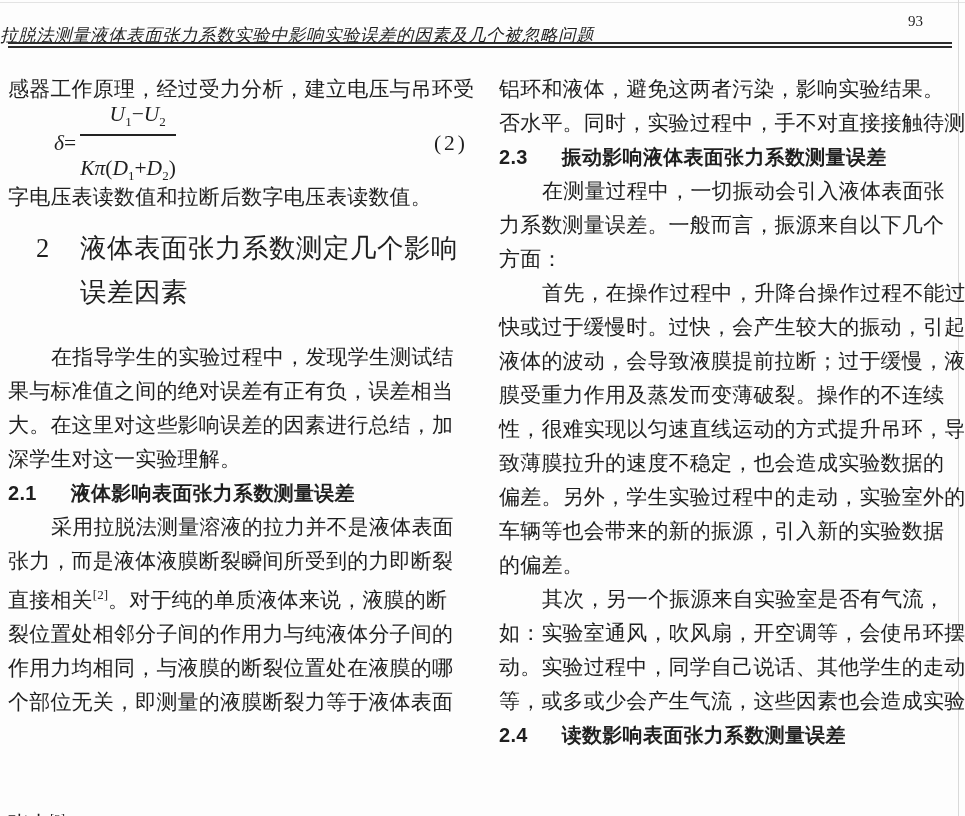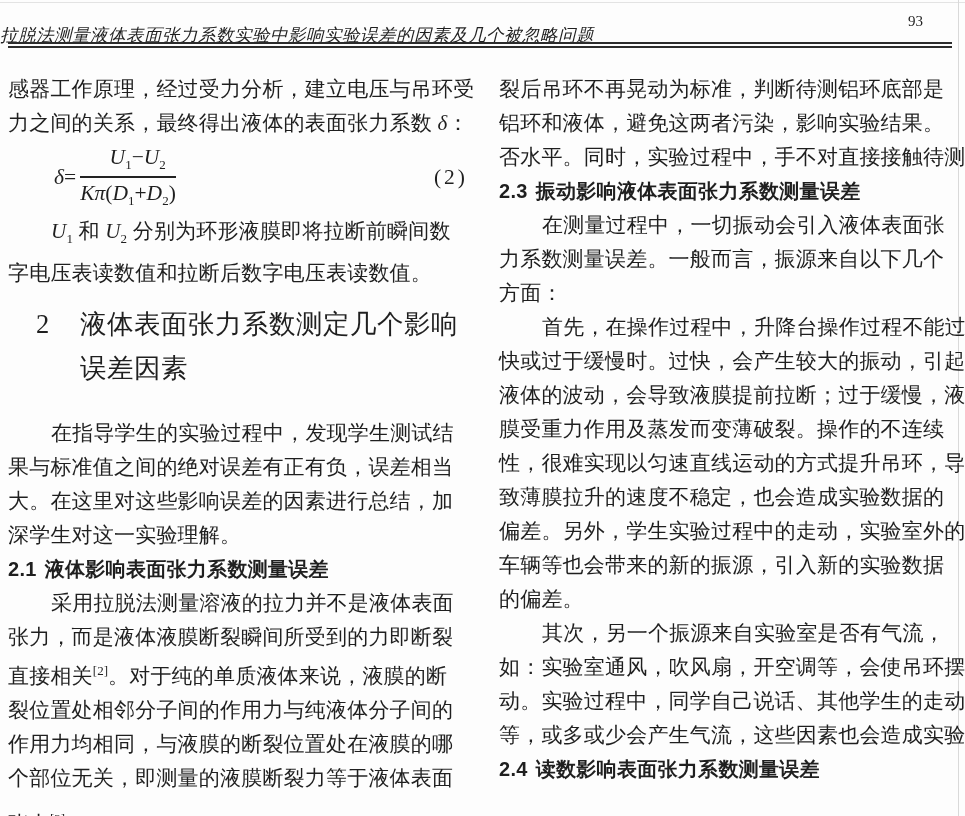--- a/index.html
+++ b/index.html
@@ -48,36 +48,36 @@
   sup.ref { font-size:13px; letter-spacing:0; }
 
   
   .formula-row {
     display:flex; align-items:center;
     height:74px; padding-left:46px;
     font-size:21.5px;
   }
   .frac { display:inline-flex; flex-direction:column; text-align:right; margin-left:4px; }
   .frac .fnum { display:block; padding:0 10px 3px 10px; border-bottom:2px solid #222; }
-  .frac .fden { display:block; padding-top:3px; }
+  .frac .fden { display:block; padding-top:20px; }
   .eq-number { margin-left:auto; margin-right:4px; letter-spacing:3px; }
 
   
   .sec-heading { margin-top:12px; margin-bottom:26px; font-size:26.5px; line-height:44px; letter-spacing:0.5px;margin-left:21px; }
   .sec-heading .sec-num { display:inline-block; width:44px; padding-left:7px; }
   .sec-heading .sec-line2 { padding-left:51px; }
 
   
   .subsec {
     display:flex; align-items:baseline;
     font-family:"Liberation Sans","DejaVu Sans",sans-serif;
     font-weight:700; font-size:20px; line-height:34px;
     white-space:nowrap; letter-spacing:0.3px;
   }
-  .subsec .ss-num { margin-right:8px; }
+  .subsec .ss-num { margin-right:34px; }
 
   
   .cut-line {
     position:absolute; left:8px; top:802px;
     font-size:21px; line-height:34px; white-space:nowrap;
   }
 </style>
 </head>
 <body>
 
@@ -87,32 +87,30 @@
 
   <div class="running-title">拉脱法测量液体表面张力系数实验中影响实验误差的因素及几个被忽略问题</div>
   <div class="page-number">93</div>
   <div class="double-rule"></div>
 
   <div class="columns">
 
     <div class="col col-left">
 
       <div class="bl">感器工作原理，经过受力分析，建立电压与吊环受</div>
-      <div class="bl"><span>力之间的关系，最终得出液体的表面张力系数 </span><i class="var">δ</i><span>：</span></div>
 
       <div class="formula-row">
         <span><i class="var">δ</i><span>=</span></span>
         <span class="frac">
           <span class="fnum"><i class="var">U</i><sub>1</sub><span>−</span><i class="var">U</i><sub>2</sub></span>
           <span class="fden"><i class="var">K</i><i class="var">π</i><span>(</span><i class="var">D</i><sub>1</sub><span>+</span><i class="var">D</i><sub>2</sub><span>)</span></span>
         </span>
         <span class="eq-number">(2)</span>
       </div>
 
-      <div class="bl ind"><i class="var">U</i><sub>1</sub><span> 和 </span><i class="var">U</i><sub>2</sub><span> 分别为环形液膜即将拉断前瞬间数</span></div>
       <div class="bl">字电压表读数值和拉断后数字电压表读数值。</div>
 
       <div class="sec-heading">
         <div><span class="sec-num">2</span><span>液体表面张力系数测定几个影响</span></div>
         <div class="sec-line2">误差因素</div>
       </div>
 
       <div class="bl ind">在指导学生的实验过程中，发现学生测试结</div>
       <div class="bl">果与标准值之间的绝对误差有正有负，误差相当</div>
       <div class="bl">大。在这里对这些影响误差的因素进行总结，加</div>
@@ -126,21 +124,20 @@
       <div class="bl ind">采用拉脱法测量溶液的拉力并不是液体表面</div>
       <div class="bl">张力，而是液体液膜断裂瞬间所受到的力即断裂</div>
       <div class="bl"><span>直接相关</span><sup class="ref">[2]</sup><span>。对于纯的单质液体来说，液膜的断</span></div>
       <div class="bl">裂位置处相邻分子间的作用力与纯液体分子间的</div>
       <div class="bl">作用力均相同，与液膜的断裂位置处在液膜的哪</div>
       <div class="bl">个部位无关，即测量的液膜断裂力等于液体表面</div>
     </div>
 
     <div class="col col-right">
 
-      <div class="bl">裂后吊环不再晃动为标准，判断待测铝环底部是</div>
       <div class="bl">铝环和液体，避免这两者污染，影响实验结果。</div>
       <div class="bl">否水平。同时，实验过程中，手不对直接接触待测</div>
 
       <div class="subsec">
         <span class="ss-num">2.3</span>
         <span>振动影响液体表面张力系数测量误差</span>
       </div>
 
       <div class="bl ind">在测量过程中，一切振动会引入液体表面张</div>
       <div class="bl">力系数测量误差。一般而言，振源来自以下几个</div>

